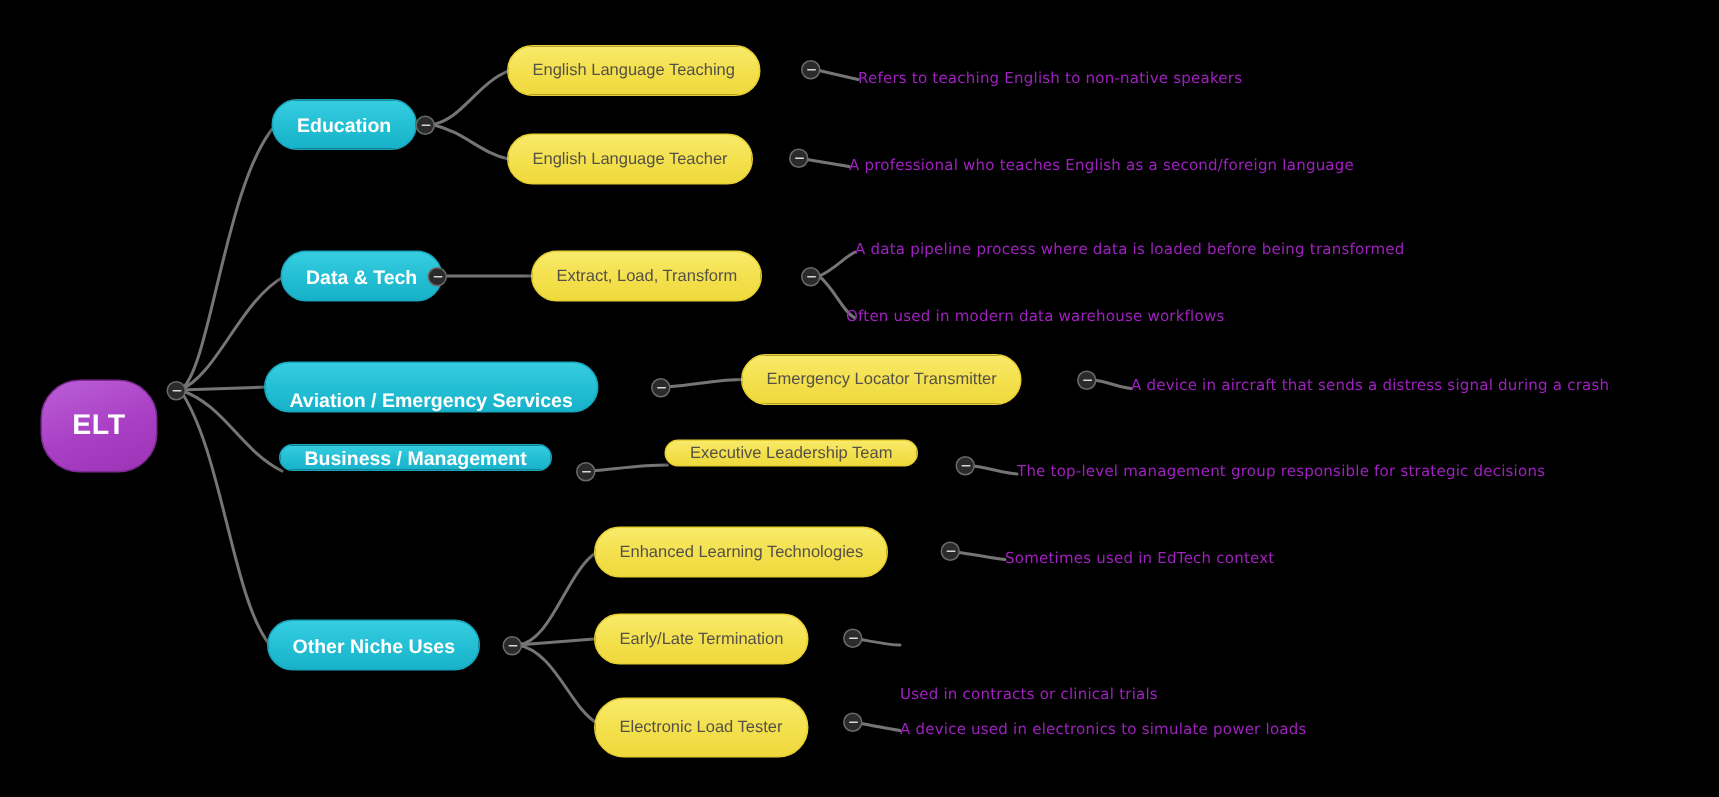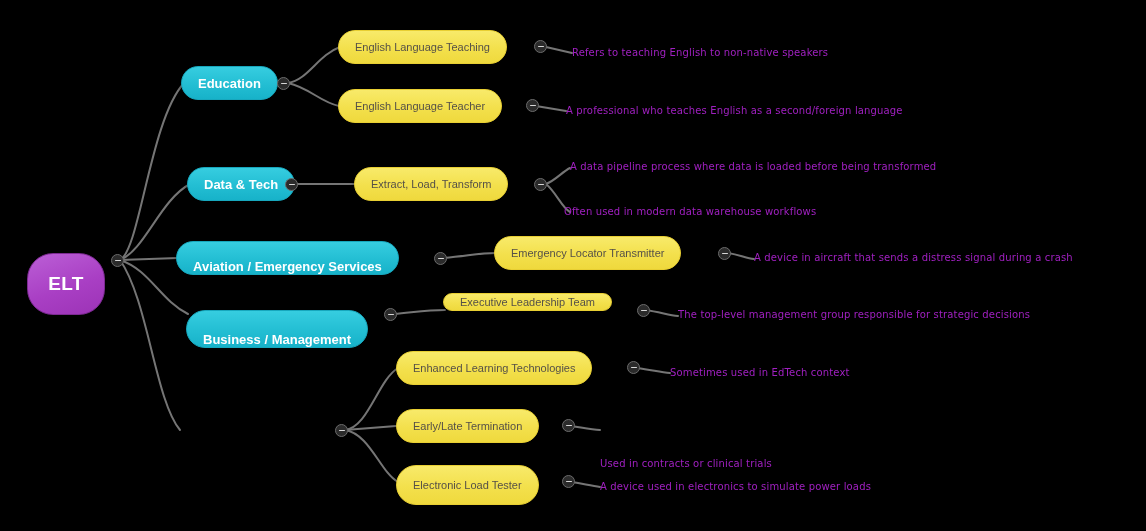--- a/index.html
+++ b/index.html
@@ -175,31 +175,34 @@
     <span>Aviation / Emergency Services</span>
   </div>
   <div class="toggle" style="left:434px; top:252px;"></div>
 
   <div class="node l2-node" style="left:494px; top:236px; height:34px;">
     <span>Emergency Locator Transmitter</span>
   </div>
   <div class="toggle" style="left:718px; top:247px;"></div>
   <div class="l3-node" style="left:754px; top:252px;">A device in aircraft that sends a distress signal during a crash</div>
 
-  <div class="node l1-node" style="left:186px; top:310px; height:38px;align-items:flex-end;">
+  <div class="node l1-node" style="left:186px; top:296px; height:18px;">
     <span>Business / Management</span>
   </div>
   <div class="toggle" style="left:384px; top:308px;"></div>
 
   <div class="node l2-node" style="left:443px; top:293px; height:18px;">
     <span>Executive Leadership Team</span>
   </div>
   <div class="toggle" style="left:637px; top:304px;"></div>
   <div class="l3-node" style="left:678px; top:309px;">The top-level management group responsible for strategic decisions</div>
 
+  <div class="node l1-node" style="left:178px; top:413px; height:34px;">
+    <span>Other Niche Uses</span>
+  </div>
   <div class="toggle" style="left:335px; top:424px;"></div>
 
   <div class="node l2-node" style="left:396px; top:351px; height:34px;">
     <span>Enhanced Learning Technologies</span>
   </div>
   <div class="toggle" style="left:627px; top:361px;"></div>
   <div class="l3-node" style="left:670px; top:367px;">Sometimes used in EdTech context</div>
 
   <div class="node l2-node" style="left:396px; top:409px; height:34px;">
     <span>Early/Late Termination</span>

